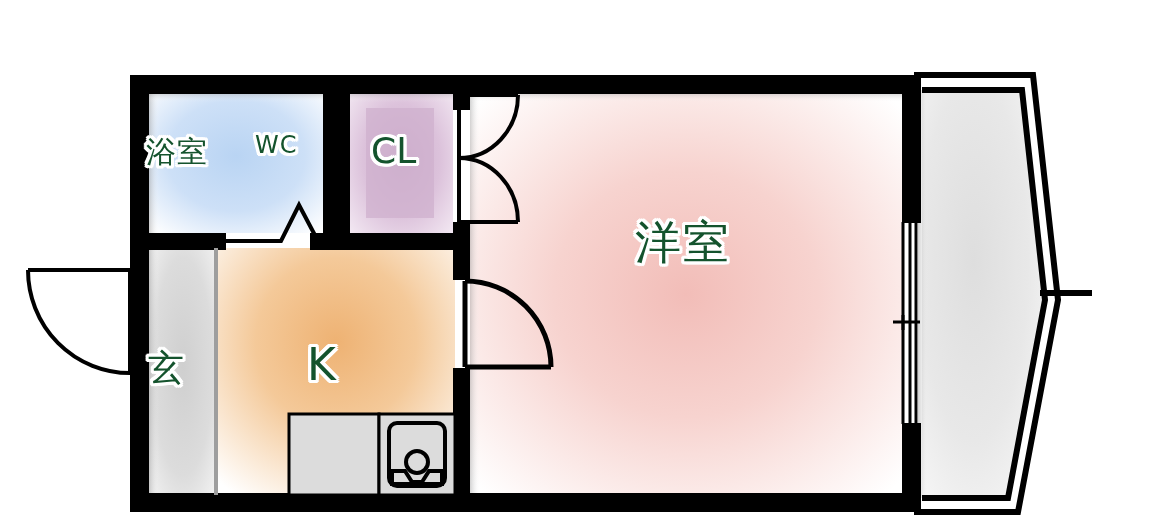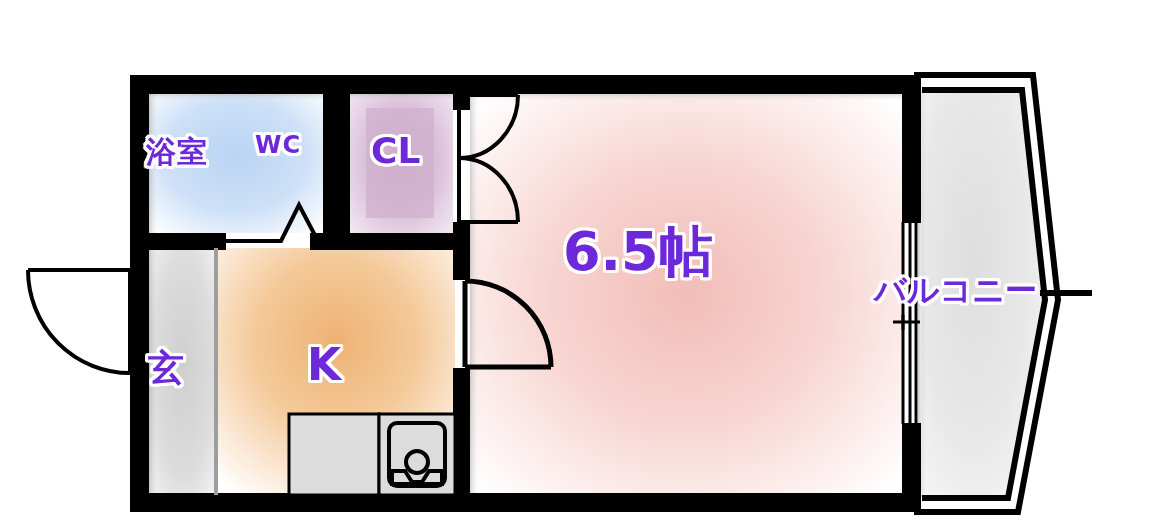--- a/index.html
+++ b/index.html
@@ -19,25 +19,25 @@
   }
   #floorplan-svg {
     position: absolute;
     left: 0;
     top: 0;
     width: 1161px;
     height: 528px;
   }
   .room-label {
     position: absolute;
-    color: #6d28d9;
-    font-weight: bold;
+    color: #14532d;
+    font-weight: normal;
     line-height: 1.05;
     white-space: nowrap;
-    text-align: left;
+    text-align: center;
     -webkit-text-stroke: 0px;
     text-shadow:
        3px  0px 0 #ffffff,  -3px  0px 0 #ffffff,
        0px  3px 0 #ffffff,   0px -3px 0 #ffffff,
        2px  2px 0 #ffffff,  -2px  2px 0 #ffffff,
        2px -2px 0 #ffffff,  -2px -2px 0 #ffffff,
        3px  2px 0 #ffffff,  -3px  2px 0 #ffffff,
        3px -2px 0 #ffffff,  -3px -2px 0 #ffffff,
        2px  3px 0 #ffffff,  -2px  3px 0 #ffffff,
        2px -3px 0 #ffffff,  -2px -3px 0 #ffffff;
@@ -197,18 +197,17 @@
 
   <div class="room-label label-wc">WC</div>
 
   <div class="room-label label-cl">CL</div>
 
   <div class="room-label label-genkan">玄</div>
 
   <div class="room-label label-kitchen">K</div>
 
   <div class="room-label label-main">
-    <span class="line2">6.5帖</span>
+    <span class="line1">洋室</span>
   </div>
 
-  <div class="room-label label-balcony">バルコニー</div>
 
 </div>
 
 </body></html>

